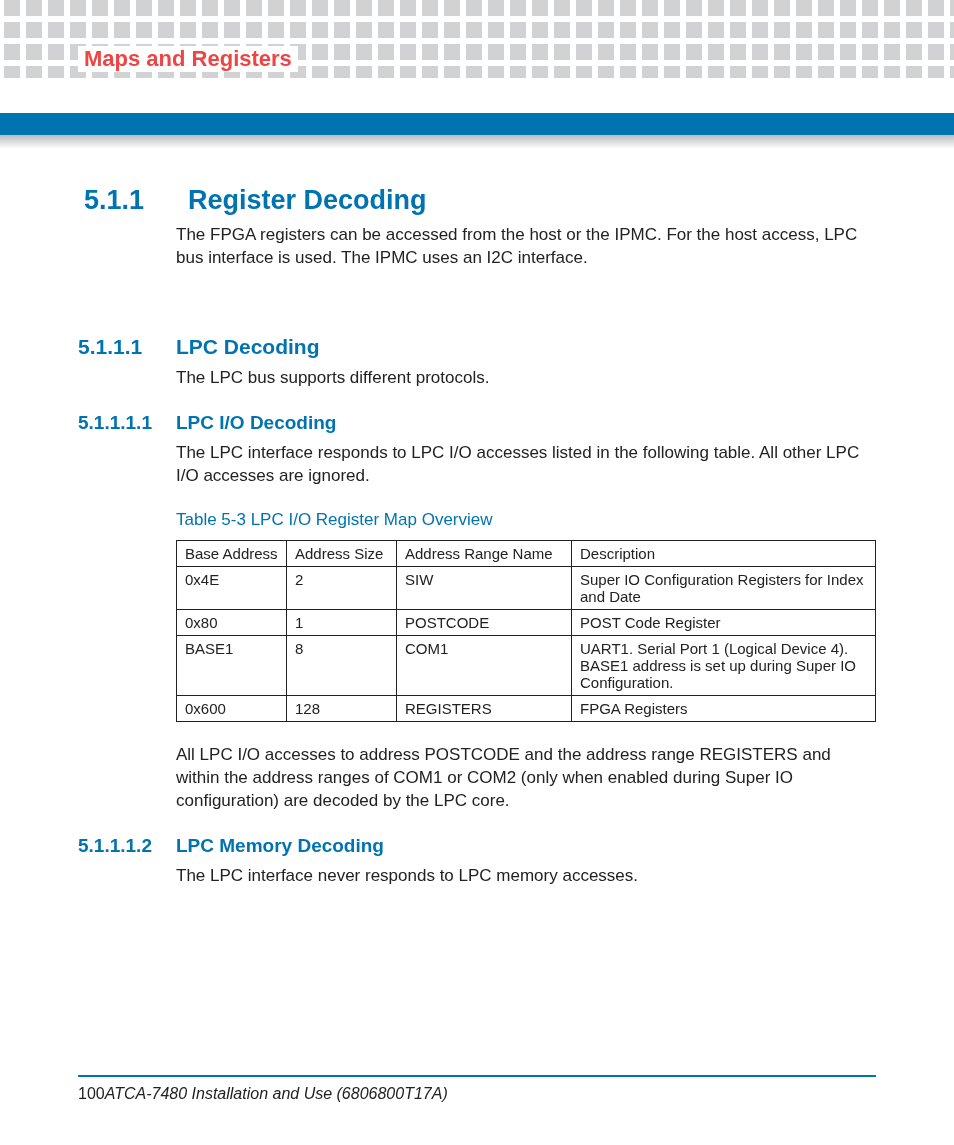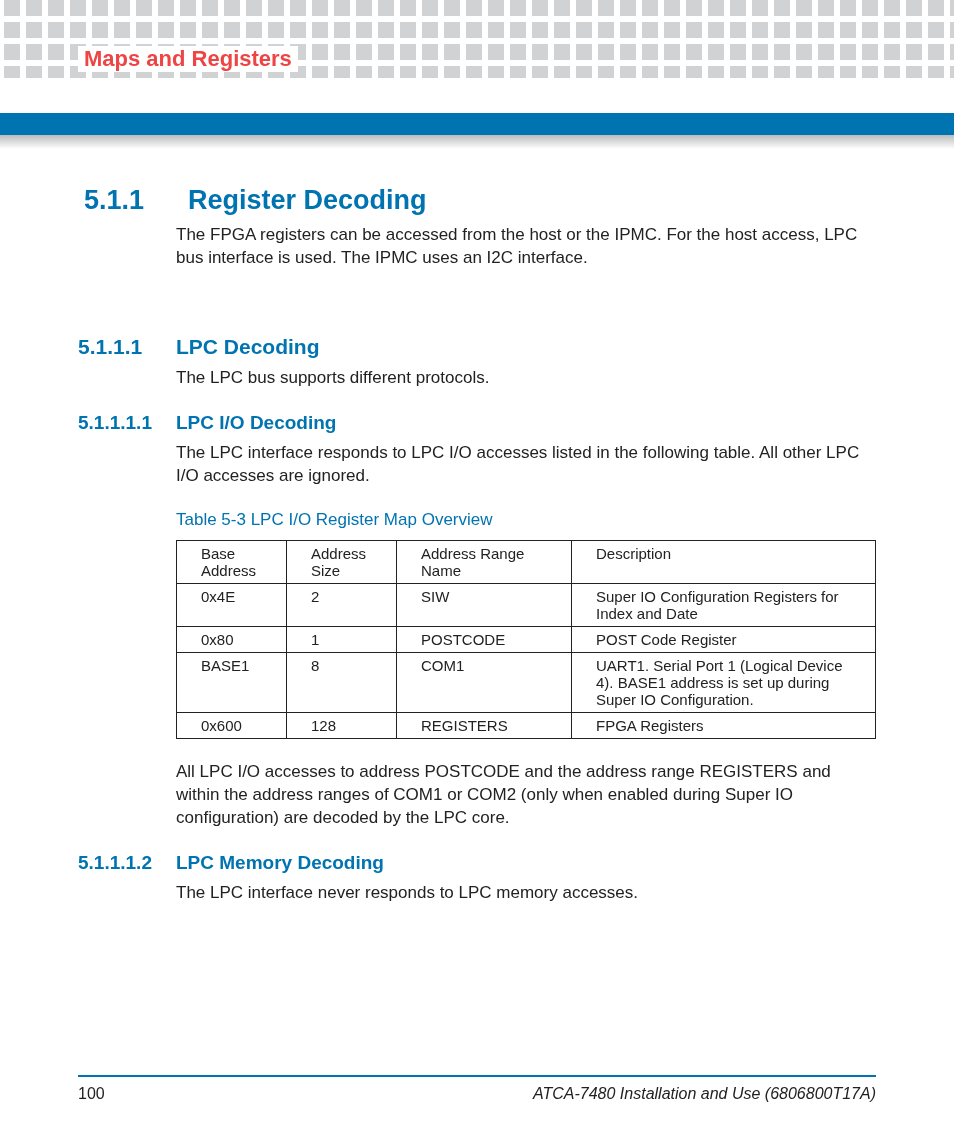--- a/index.html
+++ b/index.html
@@ -75,37 +75,36 @@
   }
   table.data {
     margin-left: 98px;
     border-collapse: collapse;
     width: calc(100% - 98px);
     font-size: 15px;
     margin-bottom: 22px;
   }
   table.data th, table.data td {
     border: 1px solid #222;
-    padding: 4px 24px;
+    padding: 4px 8px;
     text-align: left;
     vertical-align: top;
     font-weight: normal;
   }
   table.data col.c1 { width: 110px; }
   table.data col.c2 { width: 110px; }
   table.data col.c3 { width: 175px; }
   .footer {
     position: absolute;
     left: 78px; right: 78px;
     bottom: 42px;
   }
   .footer-line {
     border-top: 2px solid #0073b1;
     display: flex;
-    justify-content: space-between;
     padding-top: 8px;
     font-size: 16px;
   }
   .footer-right { font-style: italic; }
 </style>
 </head>
 <body>
 
 <div class="dot-pattern">
   <div class="dot-row" id="dr1">

